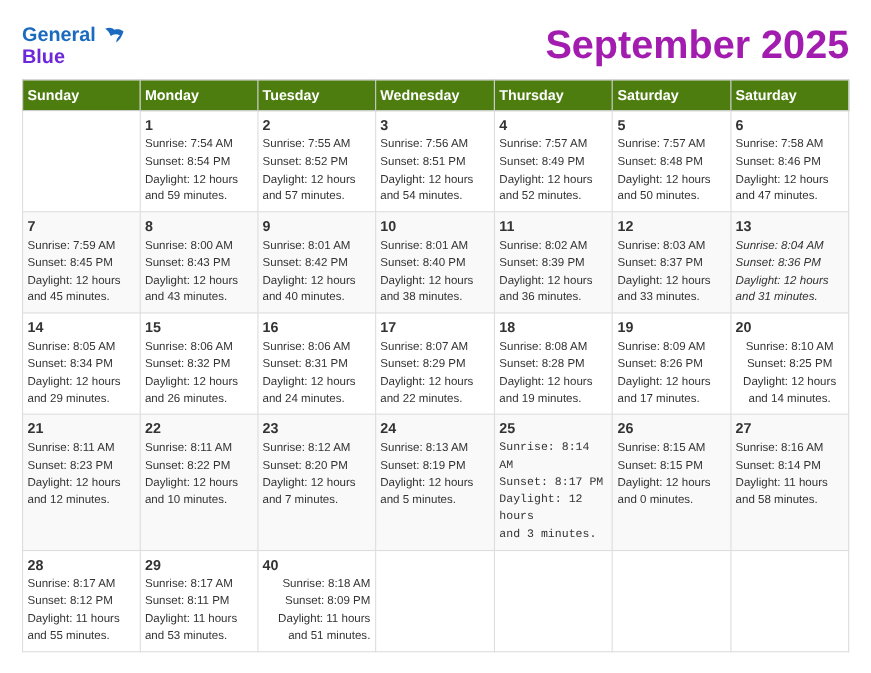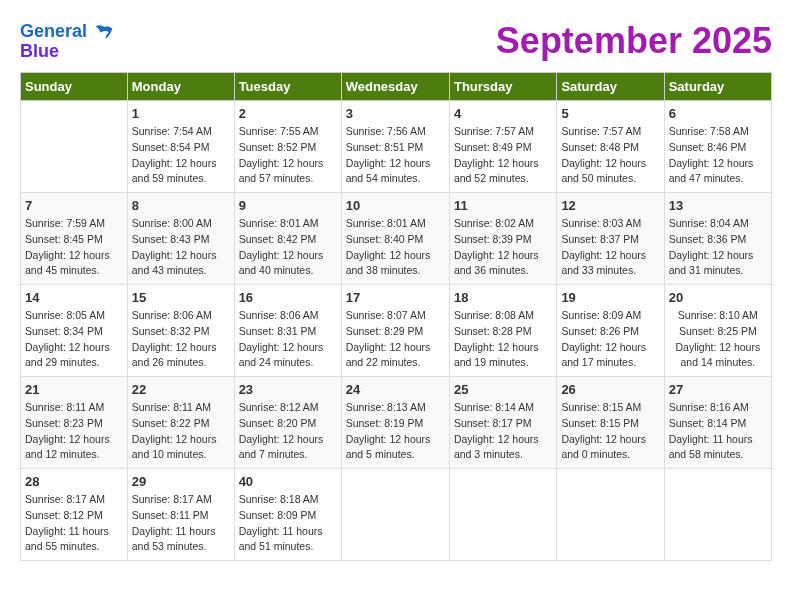--- a/index.html
+++ b/index.html
@@ -209,21 +209,21 @@
         </td>
         <td>
           <span class="day-num">12</span>
           <div class="day-info" style="white-space: pre-line;">Sunrise: 8:03 AM
 Sunset: 8:37 PM
 Daylight: 12 hours
 and 33 minutes.</div>
         </td>
         <td>
           <span class="day-num">13</span>
-          <div class="day-info" style="white-space: pre-line;">Sunrise: 8:04 AM
+          <div class="day-info" style="white-space: pre-line; font-style: italic;">Sunrise: 8:04 AM
 Sunset: 8:36 PM
 Daylight: 12 hours
 and 31 minutes.</div>
         </td>
       </tr>
       <tr>
         <td>
           <span class="day-num">14</span>
           <div class="day-info" style="white-space: pre-line;">Sunrise: 8:05 AM
 Sunset: 8:34 PM
@@ -297,21 +297,21 @@
         </td>
         <td>
           <span class="day-num">24</span>
           <div class="day-info" style="white-space: pre-line;">Sunrise: 8:13 AM
 Sunset: 8:19 PM
 Daylight: 12 hours
 and 5 minutes.</div>
         </td>
         <td>
           <span class="day-num">25</span>
-          <div class="day-info" style="white-space: pre-line;">Sunrise: 8:14 AM
+          <div class="day-info" style="white-space: pre-line; font-family: Liberation Mono, monospace;">Sunrise: 8:14 AM
 Sunset: 8:17 PM
 Daylight: 12 hours
 and 3 minutes.</div>
         </td>
         <td>
           <span class="day-num">26</span>
           <div class="day-info" style="white-space: pre-line;">Sunrise: 8:15 AM
 Sunset: 8:15 PM
 Daylight: 12 hours
 and 0 minutes.</div>
@@ -334,21 +334,21 @@
         </td>
         <td>
           <span class="day-num">29</span>
           <div class="day-info" style="white-space: pre-line;">Sunrise: 8:17 AM
 Sunset: 8:11 PM
 Daylight: 11 hours
 and 53 minutes.</div>
         </td>
         <td>
           <span class="day-num">40</span>
-          <div class="day-info" style="white-space: pre-line;">Sunrise: 8:18 AM
+          <div class="day-info" style="white-space: pre-line; text-align: right;">Sunrise: 8:18 AM
 Sunset: 8:09 PM
 Daylight: 11 hours
 and 51 minutes.</div>
         </td>
         <td class="empty"></td>
         <td class="empty"></td>
         <td class="empty"></td>
         <td class="empty"></td>
       </tr>
     </tbody>

